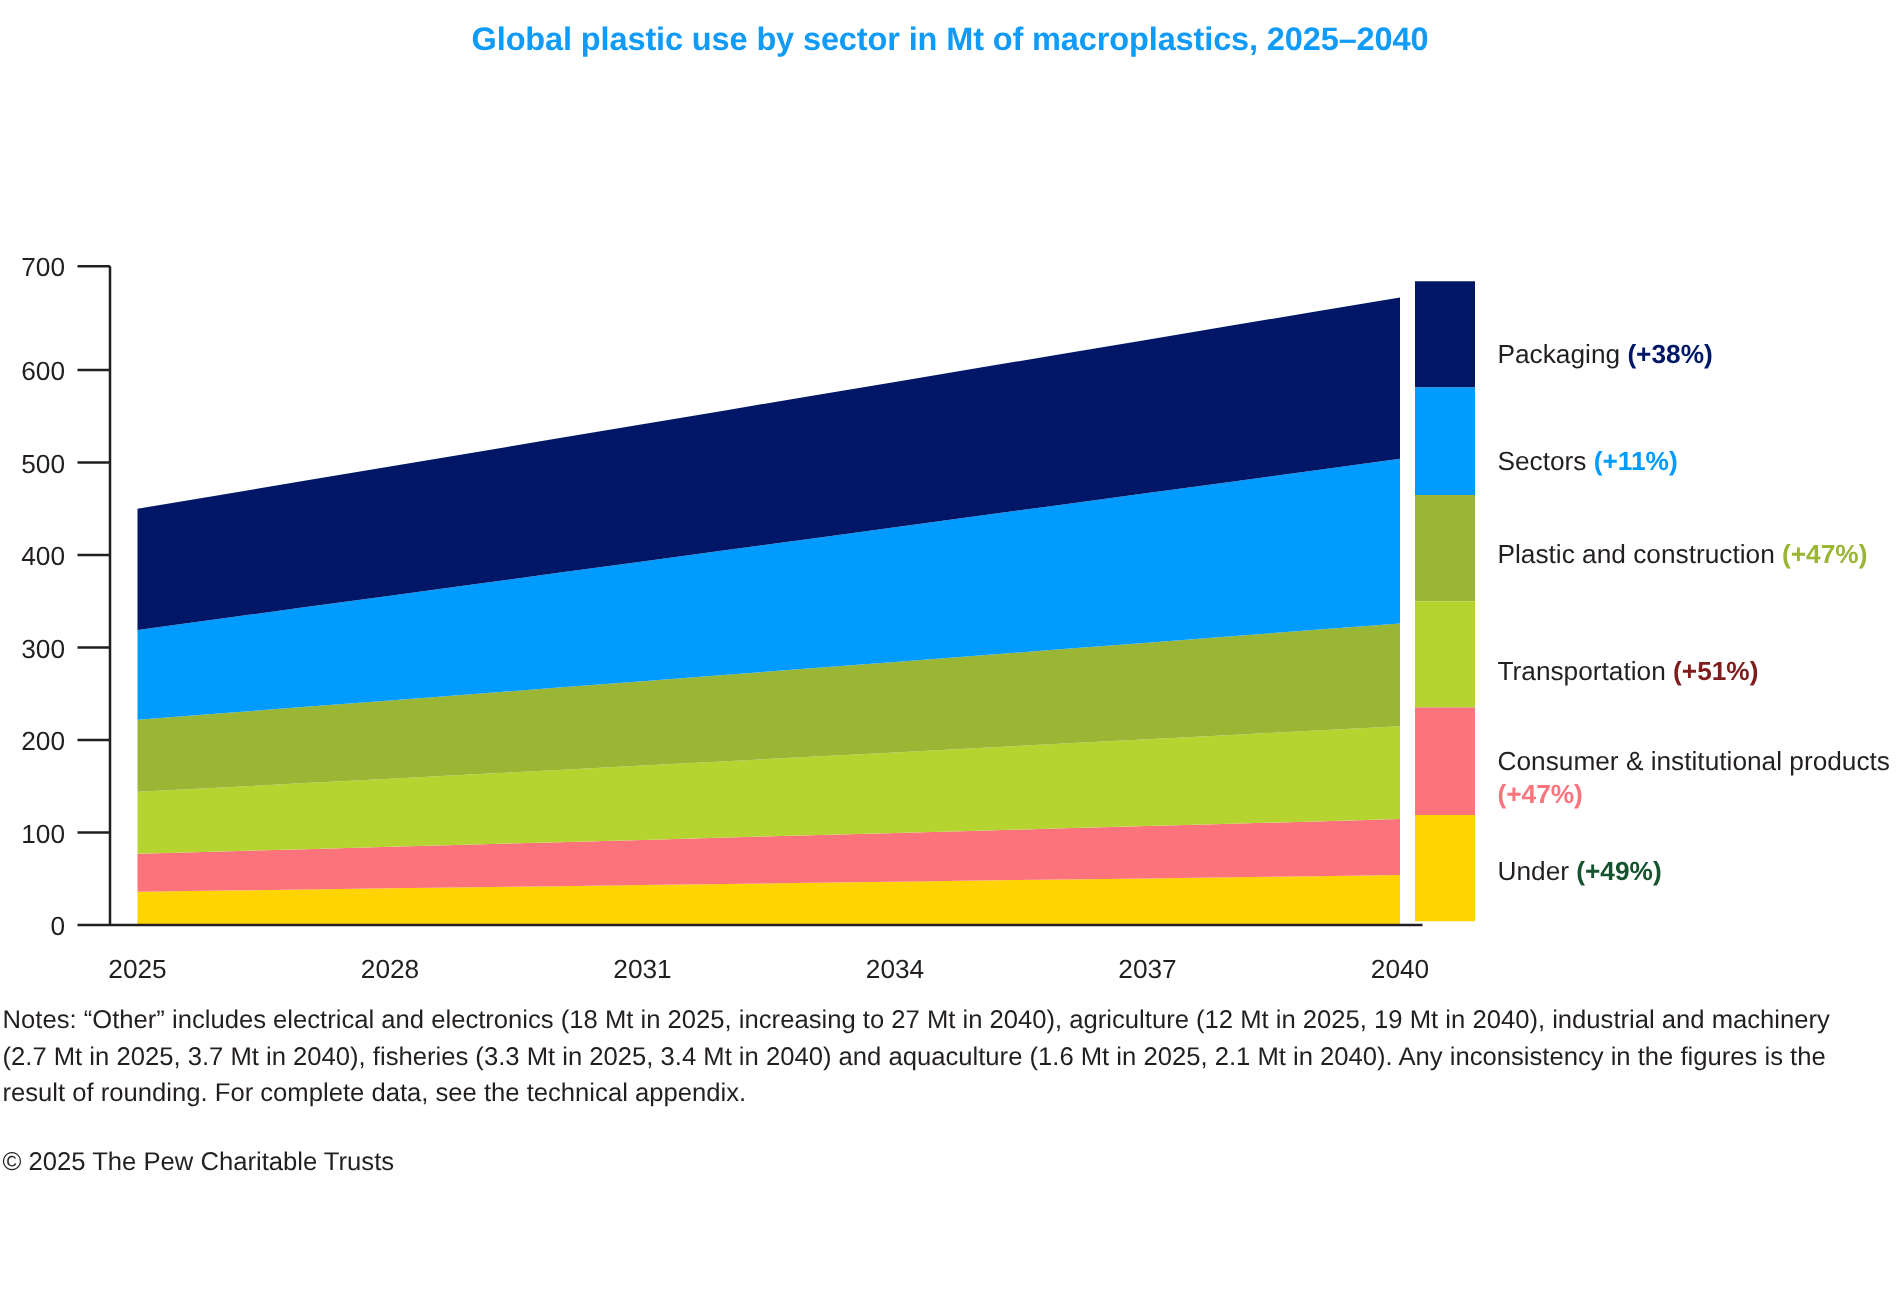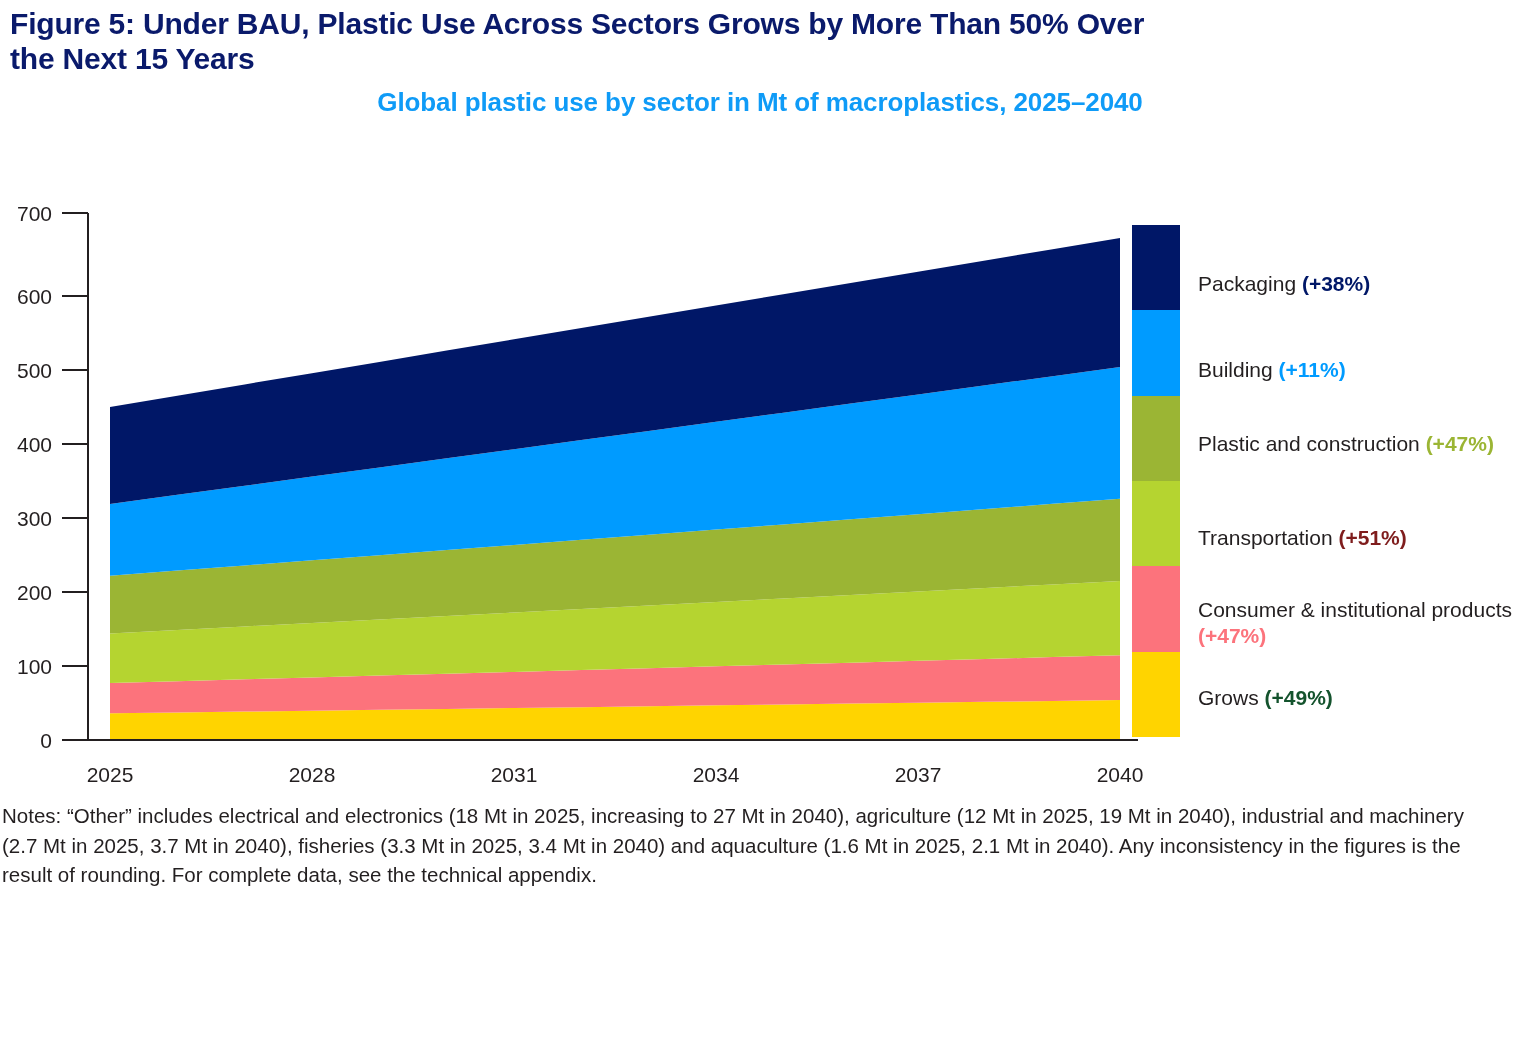--- a/index.html
+++ b/index.html
@@ -106,21 +106,20 @@
   .axis-tick-label {
     font-size: 21px;
     fill: #231f20;
     font-family: "Liberation Sans", sans-serif;
   }
 </style>
 </head>
 <body>
 
 <div id="title-block">
-  <div id="figure-title">Figure 5: Under BAU, Plastic Use Across Sectors Grows by More Than 50% Over the Next 15 Years</div>
   <div id="figure-subtitle">Global plastic use by sector in Mt of macroplastics, 2025–2040</div>
 </div>
 
 <div id="chart-region">
   <svg id="chart-svg" width="1520" height="610">
     <g id="areas-group">
         <path d="M 110 550 L 110 523.36 L 177.33333333333331 522.472 L 244.66666666666666 521.5840000000001 L 312 520.696 L 379.3333333333333 519.808 L 446.66666666666663 518.92 L 514 518.032 L 581.3333333333333 517.144 L 648.6666666666666 516.256 L 716 515.368 L 783.3333333333333 514.48 L 850.6666666666666 513.592 L 918 512.704 L 985.3333333333334 511.816 L 1052.6666666666665 510.928 L 1120 510.04 L 1120 550 L 1052.6666666666665 550 L 985.3333333333334 550 L 918 550 L 850.6666666666666 550 L 783.3333333333333 550 L 716 550 L 648.6666666666666 550 L 581.3333333333333 550 L 514 550 L 446.66666666666663 550 L 379.3333333333333 550 L 312 550 L 244.66666666666666 550 L 177.33333333333331 550 L 110 550 Z" fill="#ffd400"></path>
         <path d="M 110 523.36 L 110 493.02 L 177.33333333333331 491.17 L 244.66666666666666 489.32 L 312 487.47 L 379.3333333333333 485.62 L 446.66666666666663 483.77 L 514 481.92 L 581.3333333333333 480.07 L 648.6666666666666 478.22 L 716 476.37 L 783.3333333333333 474.52 L 850.6666666666666 472.66999999999996 L 918 470.82 L 985.3333333333334 468.97 L 1052.6666666666665 467.12 L 1120 465.27 L 1120 510.04 L 1052.6666666666665 510.928 L 985.3333333333334 511.816 L 918 512.704 L 850.6666666666666 513.592 L 783.3333333333333 514.48 L 716 515.368 L 648.6666666666666 516.256 L 581.3333333333333 517.144 L 514 518.032 L 446.66666666666663 518.92 L 379.3333333333333 519.808 L 312 520.696 L 244.66666666666666 521.5840000000001 L 177.33333333333331 522.472 L 110 523.36 Z" fill="#fc737c"></path>
         <path d="M 110 493.02 L 110 443.44 L 177.33333333333331 439.962 L 244.66666666666666 436.41 L 312 432.932 L 379.3333333333333 429.454 L 446.66666666666663 425.90200000000004 L 514 422.424 L 581.3333333333333 418.946 L 648.6666666666666 415.394 L 716 411.916 L 783.3333333333333 408.438 L 850.6666666666666 404.88599999999997 L 918 401.408 L 985.3333333333334 397.92999999999995 L 1052.6666666666665 394.378 L 1120 390.9 L 1120 465.27 L 1052.6666666666665 467.12 L 985.3333333333334 468.97 L 918 470.82 L 850.6666666666666 472.66999999999996 L 783.3333333333333 474.52 L 716 476.37 L 648.6666666666666 478.22 L 581.3333333333333 480.07 L 514 481.92 L 446.66666666666663 483.77 L 379.3333333333333 485.62 L 312 487.47 L 244.66666666666666 489.32 L 177.33333333333331 491.17 L 110 493.02 Z" fill="#b5d430"></path>
         <path d="M 110 443.44 L 110 385.72 L 177.33333333333331 380.61400000000003 L 244.66666666666666 375.43399999999997 L 312 370.32800000000003 L 379.3333333333333 365.222 L 446.66666666666663 360.04200000000003 L 514 354.936 L 581.3333333333333 349.83 L 648.6666666666666 344.65 L 716 339.544 L 783.3333333333333 334.438 L 850.6666666666666 329.258 L 918 324.15199999999993 L 985.3333333333334 319.046 L 1052.6666666666665 313.866 L 1120 308.76 L 1120 390.9 L 1052.6666666666665 394.378 L 985.3333333333334 397.92999999999995 L 918 401.408 L 850.6666666666666 404.88599999999997 L 783.3333333333333 408.438 L 716 411.916 L 648.6666666666666 415.394 L 581.3333333333333 418.946 L 514 422.424 L 446.66666666666663 425.90200000000004 L 379.3333333333333 429.454 L 312 432.932 L 244.66666666666666 436.41 L 177.33333333333331 439.962 L 110 443.44 Z" fill="#9bb534"></path>
@@ -161,23 +160,24 @@
   <div class="legend-swatch-col" id="legend-swatches">
       <div class="legend-swatch" style="background: rgb(0, 23, 103); height: 85.3333px;"></div>
       <div class="legend-swatch" style="background: rgb(0, 155, 255); height: 85.3333px;"></div>
       <div class="legend-swatch" style="background: rgb(155, 181, 52); height: 85.3333px;"></div>
       <div class="legend-swatch" style="background: rgb(181, 212, 48); height: 85.3333px;"></div>
       <div class="legend-swatch" style="background: rgb(252, 115, 124); height: 85.3333px;"></div>
       <div class="legend-swatch" style="background: rgb(255, 212, 0); height: 85.3333px;"></div>
     </div>
   <div id="legend-labels">
       <div class="legend-label" style="top: 46px;"><span>Packaging </span><b style="color: rgb(0, 23, 103);">(+38%)</b></div>
-      <div class="legend-label" style="top: 132px;"><span>Building </span><b style="color: rgb(0, 155, 255);">(+11%)</b></div>
+      <div class="legend-label" style="top: 132px;"><span>Sectors </span><b style="color: rgb(0, 155, 255);">(+11%)</b></div>
       <div class="legend-label" style="top: 206px;"><span>Plastic and construction </span><b style="color: rgb(155, 181, 52);">(+47%)</b></div>
       <div class="legend-label" style="top: 300px;"><span>Transportation </span><b style="color: #7f1d1d;">(+51%)</b></div>
       <div class="legend-label" style="top: 372px;"><span>Consumer &amp; institutional products </span><b style="color: rgb(252, 115, 124);">(+47%)</b></div>
-      <div class="legend-label" style="top: 460px;"><span>Grows </span><b style="color: #14532d;">(+49%)</b></div>
+      <div class="legend-label" style="top: 460px;"><span>Under </span><b style="color: #14532d;">(+49%)</b></div>
     </div>
 </div>
 
 <div id="notes-block">
   <div id="notes-text">Notes: “Other” includes electrical and electronics (18 Mt in 2025, increasing to 27 Mt in 2040), agriculture (12 Mt in 2025, 19 Mt in 2040), industrial and machinery (2.7 Mt in 2025, 3.7 Mt in 2040), fisheries (3.3 Mt in 2025, 3.4 Mt in 2040) and aquaculture (1.6 Mt in 2025, 2.1 Mt in 2040). Any inconsistency in the figures is the result of rounding. For complete data, see the technical appendix.</div>
+  <div id="copyright-text">© 2025 The Pew Charitable Trusts</div>
 </div>
 
 </body></html>

